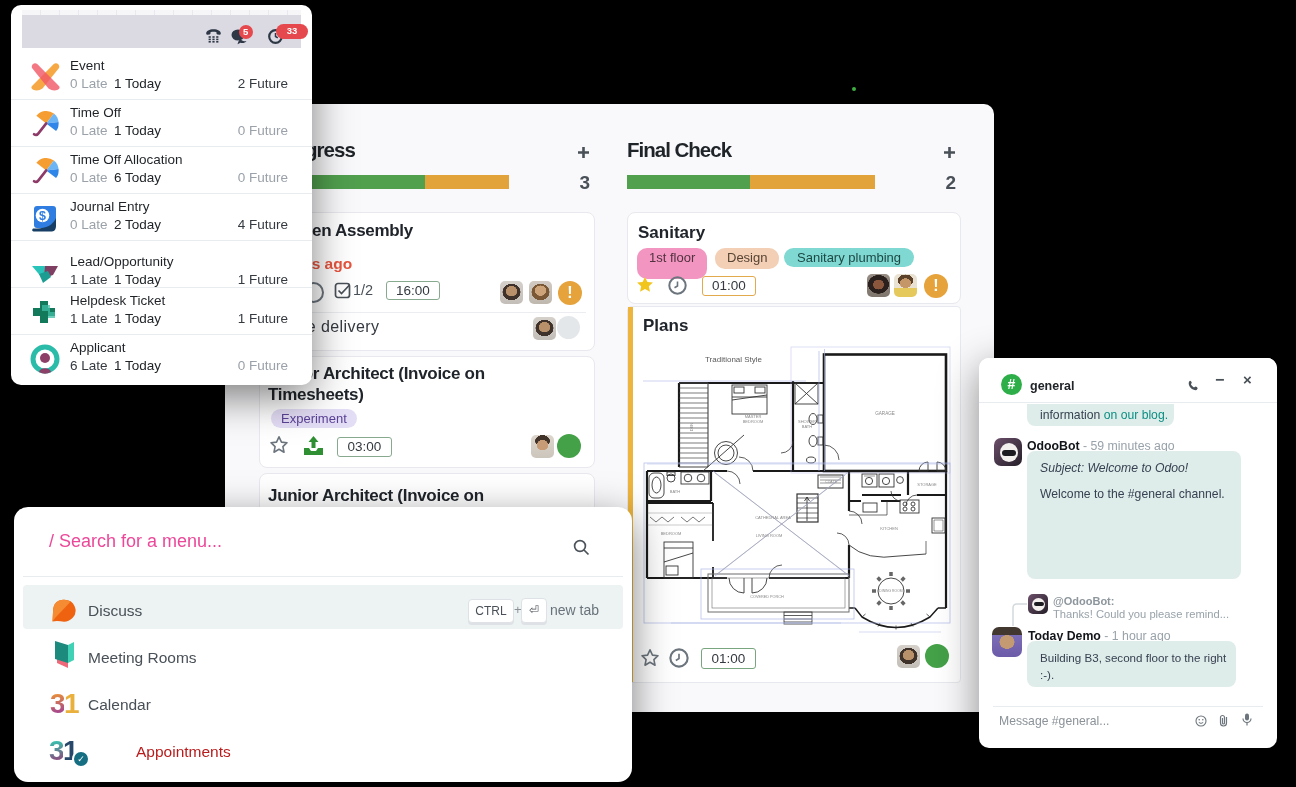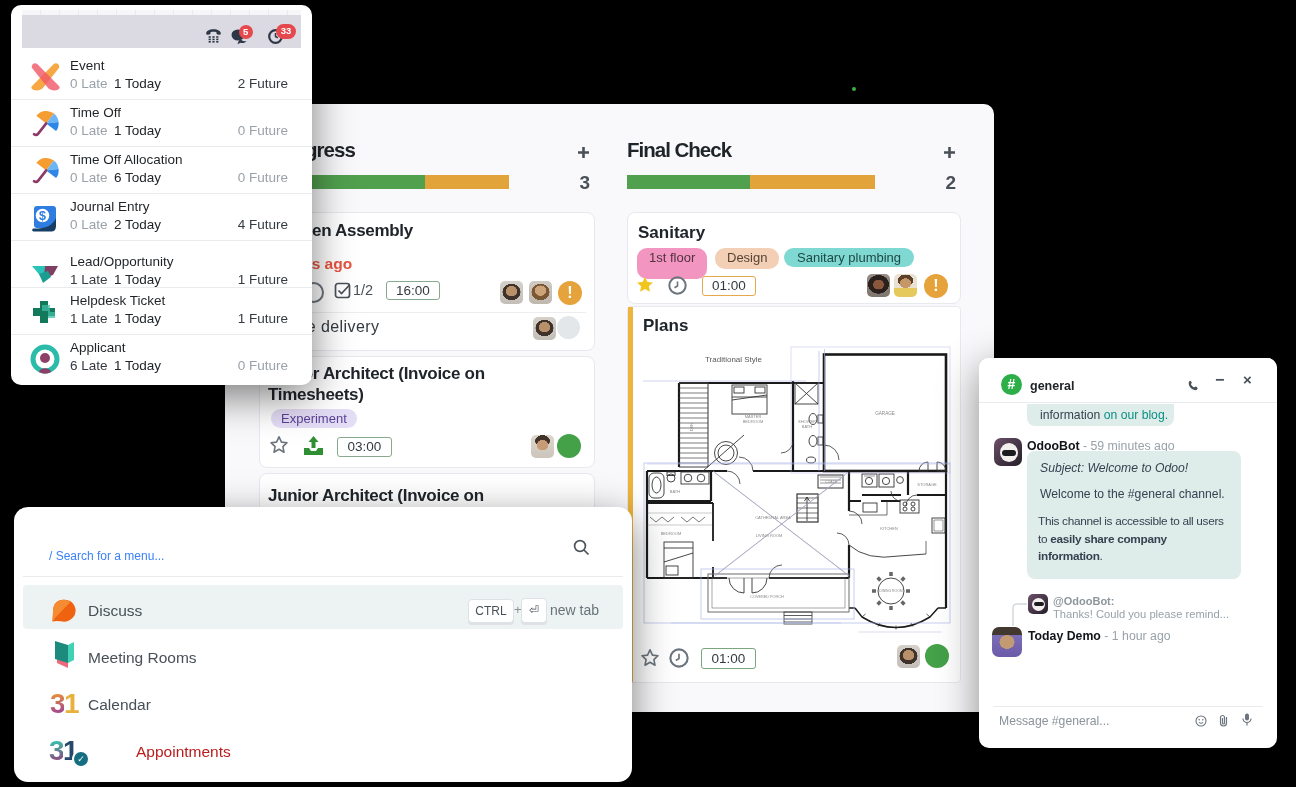--- a/index.html
+++ b/index.html
@@ -378,39 +378,41 @@
     <div class="abs" style="left:15px;top:80px;width:28px;height:28px;border-radius:7px;background:linear-gradient(135deg,#6c4f6a,#241f28);overflow:hidden;">
       <div class="abs" style="left:5.5px;top:5px;width:18px;height:19px;border-radius:50%;background:#f3f0ee;"></div>
       <div class="abs" style="left:8px;top:12px;width:14px;height:5.5px;border-radius:3px;background:#1c1b20;"></div>
     </div>
 
     <div class="abs" style="left:48px;top:81px;font-size:12.3px;color:#98a2a9;white-space:nowrap;"><b style="color:#111418;">OdooBot</b> - 59 minutes ago</div>
 
     <div class="abs" style="left:48px;top:93px;width:214px;height:128px;background:#dfedea;border-radius:8px;font-size:12.2px;color:#374151;">
       <div class="abs" style="left:13px;top:10px;font-style:italic;white-space:nowrap;">Subject: Welcome to Odoo!</div>
       <div class="abs" style="left:13px;top:36px;white-space:nowrap;">Welcome to the #general channel.</div>
-      <div class="abs" style="left:11px;top:62px;width:200px;line-height:17.5px;font-size:11.8px;letter-spacing:-0.3px;">This channel is accessible to all users<br>to <b>easily share company<br>information</b>.</div>
     </div>
 
     <div class="abs" style="left:49px;top:236px;width:20px;height:20px;border-radius:5px;background:linear-gradient(135deg,#6c4f6a,#241f28);overflow:hidden;">
       <div class="abs" style="left:3.5px;top:3.5px;width:13px;height:13px;border-radius:50%;background:#f3f0ee;"></div>
       <div class="abs" style="left:5.5px;top:8px;width:10px;height:4px;border-radius:2px;background:#1c1b20;"></div>
     </div>
 
     <svg class="abs" style="left:30px;top:240px;" width="20" height="30" viewBox="0 0 20 30">
         <path d="M18 6 H8 Q4 6 4 10 V28" fill="none" stroke="#d4d9dd" stroke-width="1.5"></path>
       </svg>
 
     <div class="abs" style="left:74px;top:237px;font-size:11px;font-weight:bold;color:#8d969c;">@OdooBot:</div>
     <div class="abs" style="left:74px;top:250px;font-size:11.2px;color:#98a2a9;white-space:nowrap;">Thanks! Could you please remind...</div>
 
     <div class="abs av-marc" style="left:13px;top:269px;width:30px;height:30px;border-radius:7px;"></div>
 
     <div class="abs" style="left:49px;top:271px;font-size:12.3px;color:#98a2a9;white-space:nowrap;"><b style="color:#111418;">Today Demo</b> - 1 hour ago</div>
 
+    <div class="abs" style="left:48px;top:283px;width:209px;height:46px;background:#dfedea;border-radius:8px;font-size:11.6px;color:#374151;">
+      <div class="abs" style="left:13px;top:8px;width:196px;line-height:17px;">Building B3, second floor to the right :-).</div>
+    </div>
 
     <div class="abs" style="left:14px;top:348px;width:270px;height:1px;background:#e9ecef;"></div>
 
     <div class="abs" style="left:20px;top:356px;font-size:12.2px;color:#8b9298;">Message #general...</div>
 
     <svg class="abs" style="left:216px;top:357px;" width="12" height="12" viewBox="0 0 12 12">
         <circle cx="6" cy="6" r="5" fill="none" stroke="#6c757d" stroke-width="1.1"></circle>
         <circle cx="4.2" cy="4.8" r=".8" fill="#6c757d"></circle>
         <circle cx="7.8" cy="4.8" r=".8" fill="#6c757d"></circle>
         <path d="M3.8 7.5q2.2 1.8 4.4 0" fill="none" stroke="#6c757d" stroke-width="1"></path>
@@ -452,21 +454,21 @@
         <path d="M9 10c2 2 4.5 2.5 6.5 2.2-1.2 1.5-3.8 2.3-6 1.5l-3 1.5.8-2.5z" fill="#2e3746"></path>
       </svg>
 
     <div class="abs" style="left:227.5px;top:19.5px;width:14.5px;height:14.5px;border-radius:50%;background:#e5494d;color:#fff;font-size:9.5px;font-weight:bold;text-align:center;line-height:14.5px;">5</div>
 
     <svg class="abs" style="left:257px;top:24px;" width="15" height="15" viewBox="0 0 15 15">
         <circle cx="7.5" cy="7.5" r="6.3" fill="none" stroke="#2e3746" stroke-width="2.2"></circle>
         <path d="M7.5 4v3.5l2.3 1.4" fill="none" stroke="#2e3746" stroke-width="1.5"></path>
       </svg>
 
-    <div class="abs" style="left:265px;top:19px;width:20px;height:14.5px;border-radius:8px;background:#e5494d;color:#fff;font-size:9.5px;font-weight:bold;text-align:center;line-height:14.5px;">33</div>
+    <div class="abs" style="left:265px;top:19px;width:32px;height:14.5px;border-radius:8px;background:#e5494d;color:#fff;font-size:9.5px;font-weight:bold;text-align:center;line-height:14.5px;">33</div>
 
     <div class="arow" style="top:48px;">
       <svg class="aicon" width="33" height="29" viewBox="0 0 33 29">
           <path d="M28.2 1.5 Q31 3 30 6 L13.5 26.5 Q9 29.5 4.2 27.8 Q1.5 26.5 2.8 24.2 L24.5 2.2 Q26.3.7 28.2 1.5z" fill="#f5a33b" opacity=".95"></path>
           <path d="M4.8 1.5 Q2 3 3 6 L19.5 26.5 Q24 29.5 28.8 27.8 Q31.5 26.5 30.2 24.2 L8.5 2.2 Q6.7.7 4.8 1.5z" fill="#f05a68" opacity=".82"></path>
         </svg>
       <div class="aname">Event</div>
       <div class="alate gray">0 Late</div>
         <div class="atoday">1 Today</div>
         <div class="afut">2 Future</div>
@@ -552,21 +554,21 @@
         </svg>
       <div class="aname">Applicant</div>
       <div class="alate">6 Late</div>
         <div class="atoday">1 Today</div>
         <div class="afut gray">0 Future</div>
     </div>
   </div>
 
   <div id="palette" class="card" style="left:14px;top:507px;width:618px;height:275px;border-radius:14px;box-shadow:0 12px 40px rgba(0,0,0,.5);">
 
-    <div class="abs" style="left:35px;top:42px;font-size:12px;color:#3b82f6;">/ Search for a menu...</div>
+    <div class="abs" style="left:35px;top:24px;font-size:18px;color:#ec4899;">/ Search for a menu...</div>
 
     <svg class="abs" style="left:559px;top:32px;" width="17" height="17" viewBox="0 0 17 17">
         <circle cx="7" cy="7" r="5.4" fill="none" stroke="#4c535a" stroke-width="1.7"></circle>
         <path d="M11 11l4.5 4.5" stroke="#4c535a" stroke-width="1.7"></path>
       </svg>
 
     <div class="abs" style="left:9px;top:69px;width:600px;height:1px;background:#e9ecef;"></div>
 
     <div class="abs" style="left:9px;top:78px;width:600px;height:44px;background:#ecf3f2;border-radius:4px;"></div>
 

